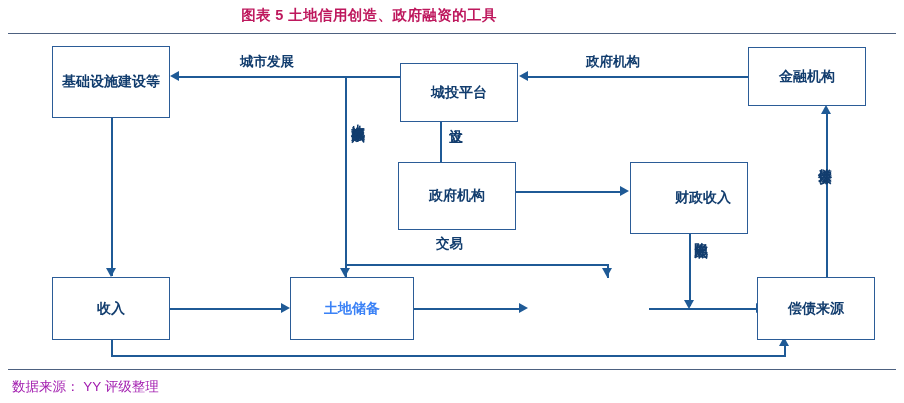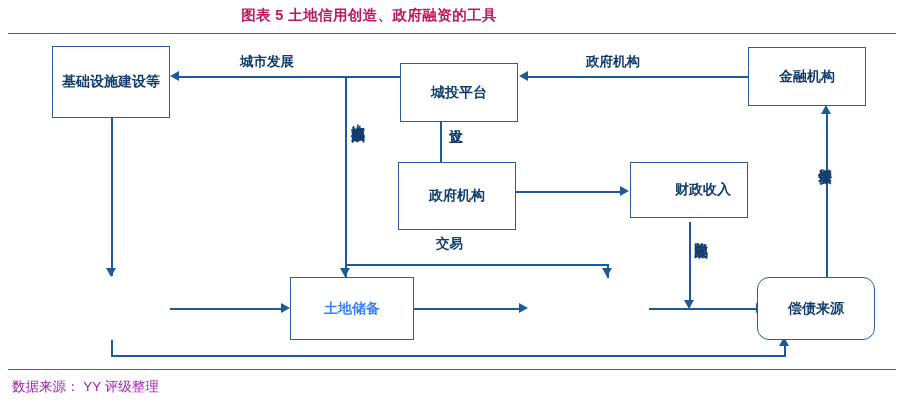--- a/index.html
+++ b/index.html
@@ -141,31 +141,34 @@
   </div>
 
   <div class="box" style="left:748px;top:47px;width:118px;height:59px;">
     <span>金融机构</span>
   </div>
 
   <div class="box" style="left:398px;top:162px;width:118px;height:68px;">
     <span>政府机构</span>
   </div>
 
-  <div class="box" style="left:630px;top:162px;width:118px;height:56px;padding-left:28px;">
+  <div class="box" style="left:630px;top:162px;width:118px;height:72px;padding-left:28px;">
     <span>财政收入</span>
   </div>
 
+  <div class="box" style="left:52px;top:277px;width:118px;height:63px;">
+    <span>收入</span>
+  </div>
 
   <div class="box red" style="left:290px;top:277px;width:124px;height:63px;">
     <span>土地储备</span>
   </div>
 
 
-  <div class="box" style="left:757px;top:277px;width:118px;height:63px;border-radius:12px;">
+  <div class="box" style="left:757px;top:277px;width:118px;height:63px;">
     <span>偿债来源</span>
   </div>
 
   <div class="elabel" style="left:240px;top:53px;">城市发展</div>
 
   <div class="elabel" style="left:586px;top:53px;">政府机构</div>
 
   <div class="elabel vert" style="left:449px;top:118px;height:40px;">设立</div>
 
   <div class="elabel vert" style="left:351px;top:113px;height:118px;">土地资源禀赋</div>

